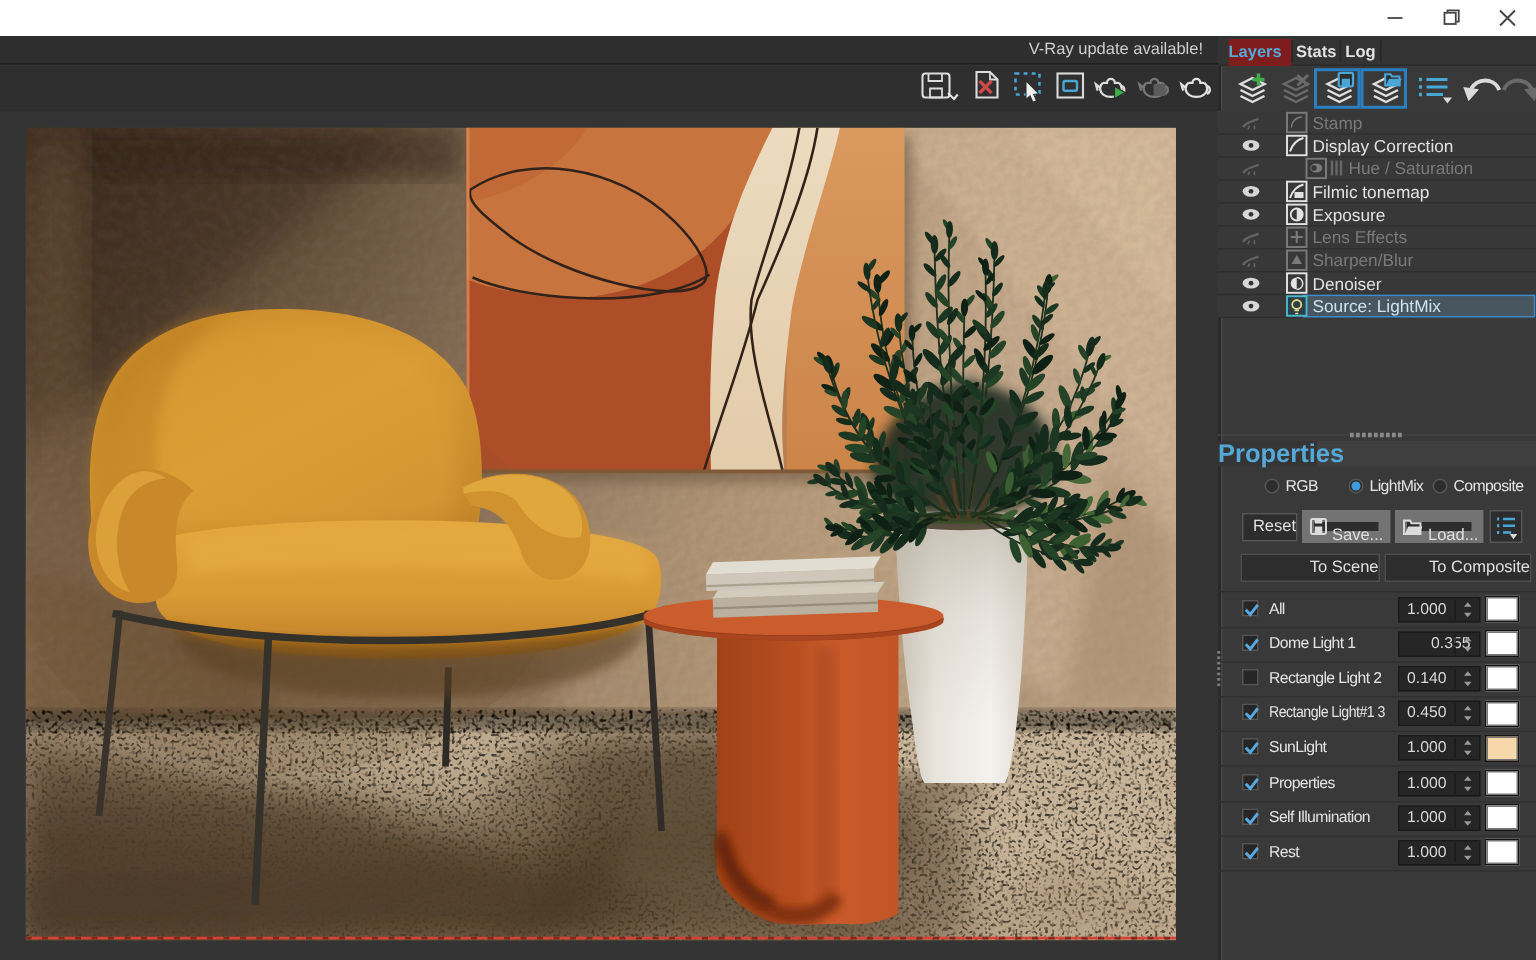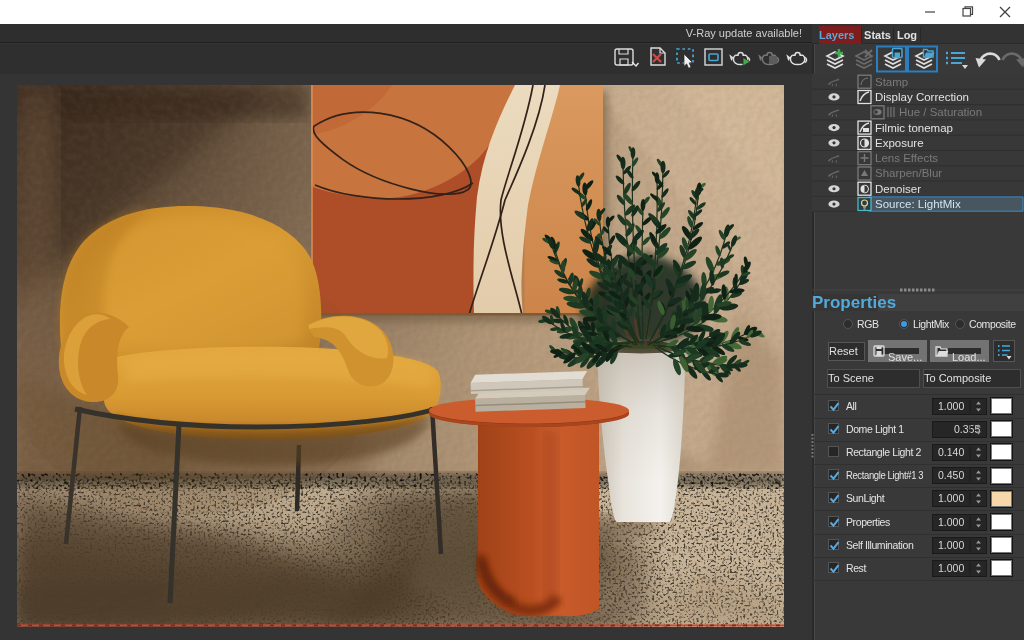--- a/index.html
+++ b/index.html
@@ -7,21 +7,21 @@
 #titlebar{position:absolute;left:0;top:0;width:1024px;height:24px;background:#fff}
 #menustrip{position:absolute;left:0;top:24px;width:1024px;height:19px;background:#2e2e2e;border-bottom:1px solid #1f1f1f}
 #toolbar{position:absolute;left:0;top:44px;width:812px;height:30px;background:#2f2f2f}
 #canvas{position:absolute;left:0;top:74px;width:812px;height:566px;background:#343434}
 #vfbimg{position:absolute;left:17px;top:85px;width:767px;height:542px;overflow:hidden}
 #panel{position:absolute;left:812px;top:24px;width:212px;height:616px;background:#393939}
 #pandiv{position:absolute;left:812px;top:24px;width:2px;height:616px;background:#2a2a2a}
 #pandiv2{position:absolute;left:814px;top:24px;width:1px;height:616px;background:#474747}
 .tabtxt{font-size:11px;font-weight:bold;color:#e2e2e2}
 .cy{color:#54a9d8}
-.btn{position:absolute;background:#2d2d2d;border:1px solid #565656;color:#e0e0e0;font-size:11px;text-align:left}
+.btn{position:absolute;background:#2d2d2d;border:1px solid #565656;color:#e0e0e0;font-size:11px;text-align:right}
 .bluebtn{border:8px solid #737373;background:#2d2d2d}
 .valbox{position:absolute;background:#262626;border:1px solid #1a1a1a;color:#d8d8d8;font-size:10.5px}
 .sw{position:absolute;width:23px;height:18px;background:#fff;border:1px solid #141414;box-shadow:inset 0 0 0 1px #777}
 .cb{position:absolute;width:11px;height:11px;background:#262626;border:1px solid #555}
 .lbl{position:absolute;font-size:10.5px;letter-spacing:-0.4px;color:#e4e4e4}
 </style></head><body>
 <div id="titlebar"></div>
 <svg class="abs" style="left:900px;top:0" width="124" height="24" viewBox="0 0 124 24">
 <path d="M25,12 h10" stroke="#444" stroke-width="1.2"></path>
 <rect x="63" y="8.5" width="7.5" height="7.5" fill="none" stroke="#444" stroke-width="1.2"></rect>

